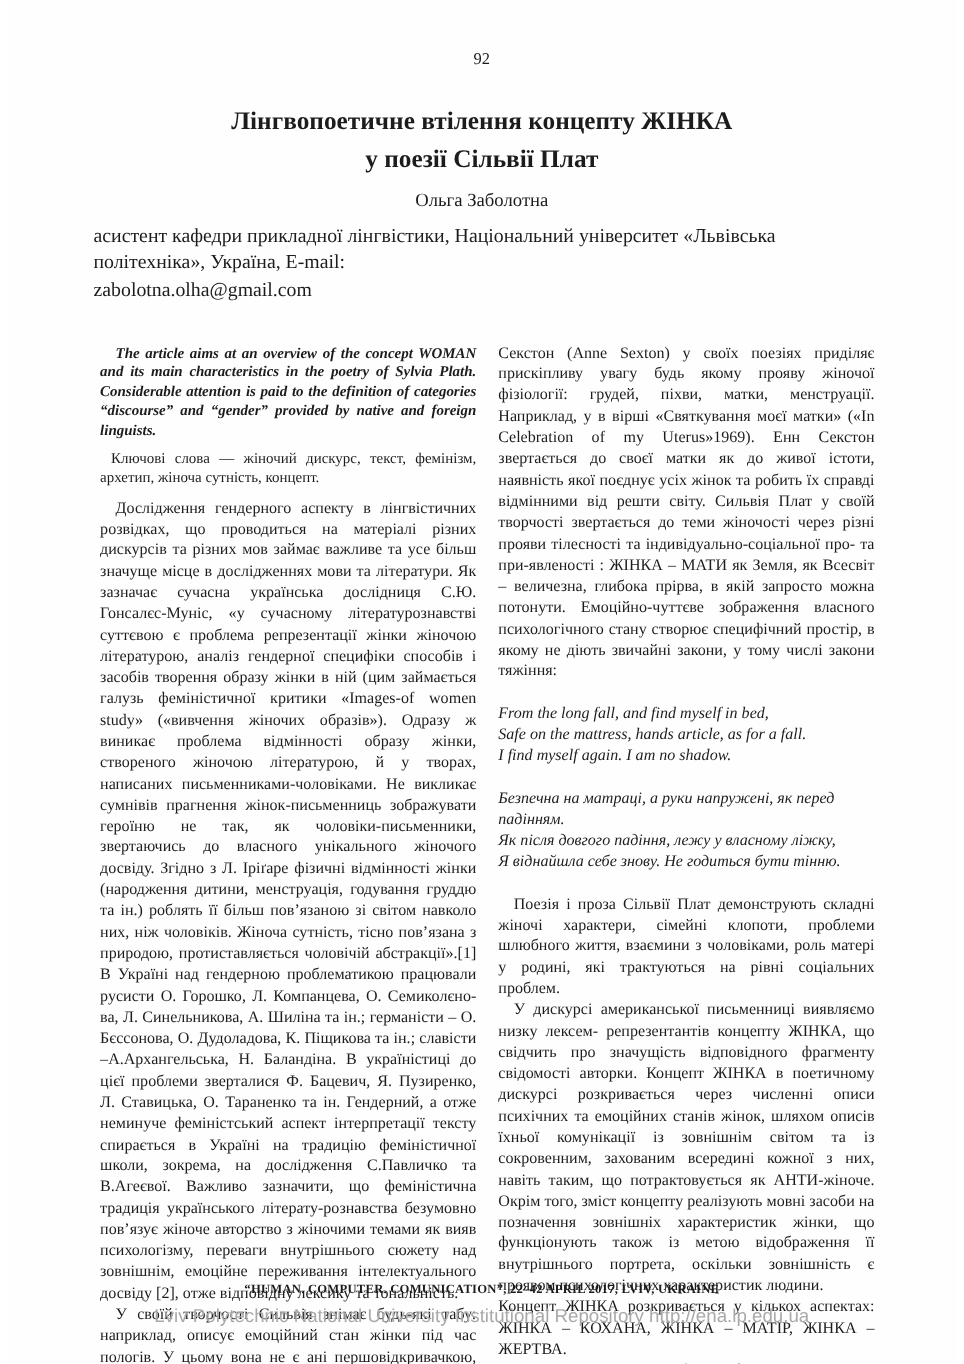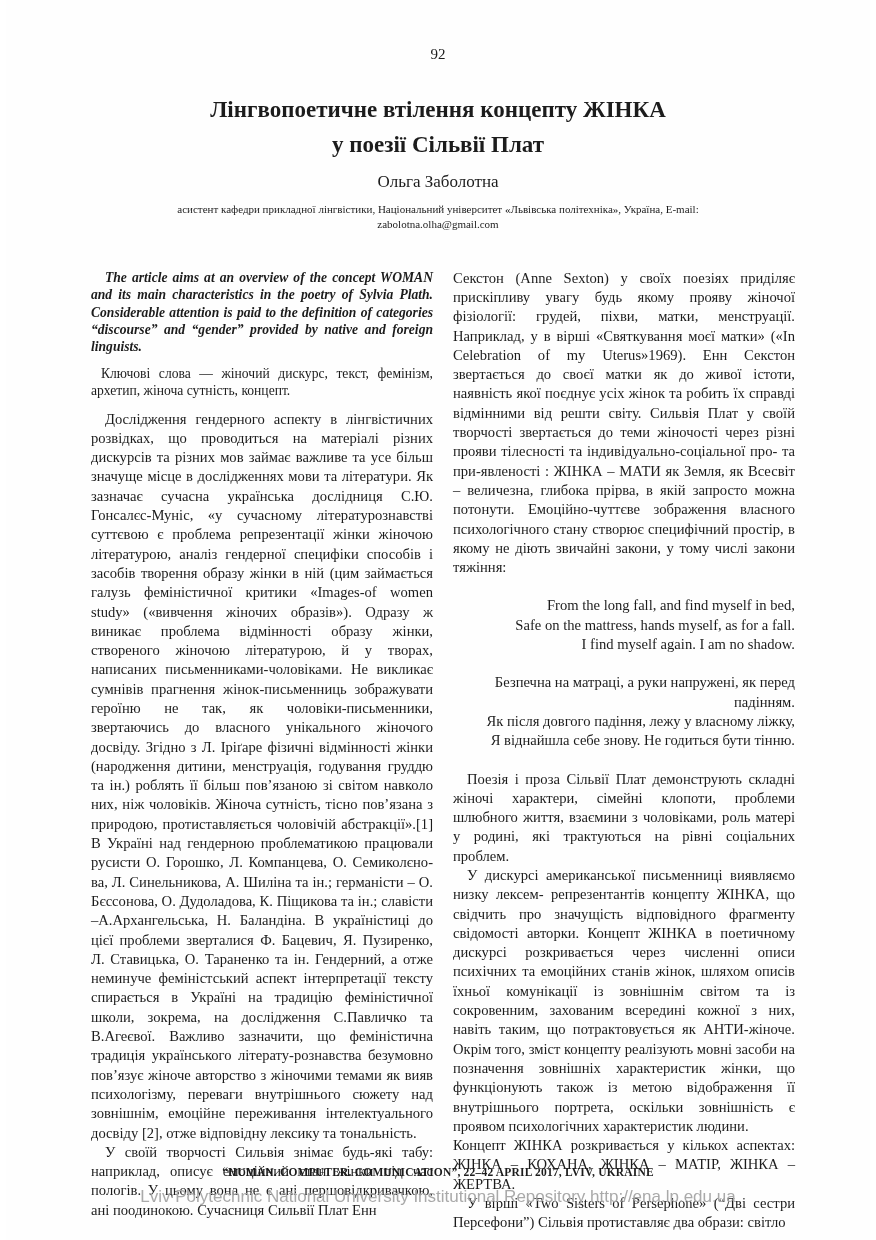--- a/index.html
+++ b/index.html
@@ -29,22 +29,22 @@
   .title span { display: block; }
   .author {
     margin-top: 10px;
     text-align: center;
     font-size: 17px;
     font-weight: normal;
   }
   .affiliation {
     margin: 10px auto 0 auto;
     max-width: 706px;
-    text-align: center;
-    font-size: 11px;
+    text-align: left;
+    font-size: 18px;
     line-height: 1.35;
   }
   .columns {
     display: flex;
     gap: 20px;
     padding: 0 75px 0 85px;
     margin-top: 37px;
   }
   .col {
     flex: 1;
@@ -64,21 +64,22 @@
   .keywords {
     margin: 0 0 10px 0;
     font-size: 13.6px;
     line-height: 17.4px;
     text-indent: 10px;
   }
   p.body { margin: 0; text-indent: 14px; }
   p.body.noindent { text-indent: 0; }
   .verse {
     margin: 19px 0;
-    text-align: right;
+    font-style: italic;
+    text-align: left;
   }
   .verse .verse-line { display: block; }
   .footer {
     position: absolute;
     left: 0;
     right: 0;
     top: 1166px;
     text-align: center;
   }
   .conference {
@@ -120,21 +121,21 @@
       <p class="keywords">Ключові слова — жіночий дискурс, текст, фемінізм, архетип, жіноча сутність, концепт.</p>
       <p class="body">Дослідження гендерного аспекту в лінгвістичних розвідках, що проводиться на матеріалі різних дискурсів та різних мов займає важливе та усе більш значуще місце в дослідженнях мови та літератури. Як зазначає сучасна українська дослідниця С.Ю. Гонсалєс-Муніс, «у сучасному літературознавстві суттєвою є проблема репрезентації жінки жіночою літературою, аналіз гендерної специфіки способів і засобів творення образу жінки в ній (цим займається галузь феміністичної критики «Images-of women study» («вивчення жіночих образів»). Одразу ж виникає проблема відмінності образу жінки, створеного жіночою літературою, й у творах, написаних письменниками-чоловіками. Не викликає сумнівів прагнення жінок-письменниць зображувати героїню не так, як чоловіки-письменники, звертаючись до власного унікального жіночого досвіду. Згідно з Л. Іріґаре фізичні відмінності жінки (народження дитини, менструація, годування груддю та ін.) роблять її більш пов’язаною зі світом навколо них, ніж чоловіків. Жіноча сутність, тісно пов’язана з природою, протиставляється чоловічій абстракції».[1] В Україні над гендерною проблематикою працювали русисти О. Горошко, Л. Компанцева, О. Семиколєно-ва, Л. Синельникова, А. Шиліна та ін.; германісти – О. Бєссонова, О. Дудоладова, К. Піщикова та ін.; славісти –А.Архангельська, Н. Баландіна. В україністиці до цієї проблеми зверталися Ф. Бацевич, Я. Пузиренко, Л. Ставицька, О. Тараненко та ін. Гендерний, а отже неминуче феміністський аспект інтерпретації тексту спирається в Україні на традицію феміністичної школи, зокрема, на дослідження С.Павличко та В.Агеєвої. Важливо зазначити, що феміністична традиція українського літерату-рознавства безумовно пов’язує жіноче авторство з жіночими темами як вияв психологізму, переваги внутрішнього сюжету над зовнішнім, емоційне переживання інтелектуального досвіду [2], отже відповідну лексику та тональність.</p>
       <p class="body">У своїй творчості Сильвія знімає будь-які табу: наприклад, описує емоційний стан жінки під час пологів. У цьому вона не є ані першовідкривачкою, ані поодинокою. Сучасниця Сильвії Плат Енн</p>
     </div>
 
     <div class="col">
       <p class="body noindent">Секстон (Anne Sexton) у своїх поезіях приділяє прискіпливу увагу будь якому прояву жіночої фізіології: грудей, піхви, матки, менструації. Наприклад, у в вірші «Святкування моєї матки» («In Celebration of my Uterus»1969). Енн Секстон звертається до своєї матки як до живої істоти, наявність якої поєднує усіх жінок та робить їх справді відмінними від решти світу. Сильвія Плат у своїй творчості звертається до теми жіночості через різні прояви тілесності та індивідуально-соціальної про- та при-явленості : ЖІНКА – МАТИ як Земля, як Всесвіт – величезна, глибока прірва, в якій запросто можна потонути. Емоційно-чуттєве зображення власного психологічного стану створює специфічний простір, в якому не діють звичайні закони, у тому числі закони тяжіння:</p>
 
       <div class="verse">
         <span class="verse-line">From the long fall, and find myself in bed,</span>
-        <span class="verse-line">Safe on the mattress, hands myself, as for a fall.</span>
+        <span class="verse-line">Safe on the mattress, hands article, as for a fall.</span>
         <span class="verse-line">I find myself again. I am no shadow.</span>
       </div>
 
       <div class="verse">
         <span class="verse-line">Безпечна на матраці, а руки напружені, як перед падінням.</span>
         <span class="verse-line">Як після довгого падіння, лежу у власному ліжку,</span>
         <span class="verse-line">Я віднайшла себе знову. Не годиться бути тінню.</span>
       </div>
 
       <p class="body">Поезія і проза Сільвії Плат демонструють складні жіночі характери, сімейні клопоти, проблеми шлюбного життя, взаємини з чоловіками, роль матері у родині, які трактуються на рівні соціальних проблем.</p>

